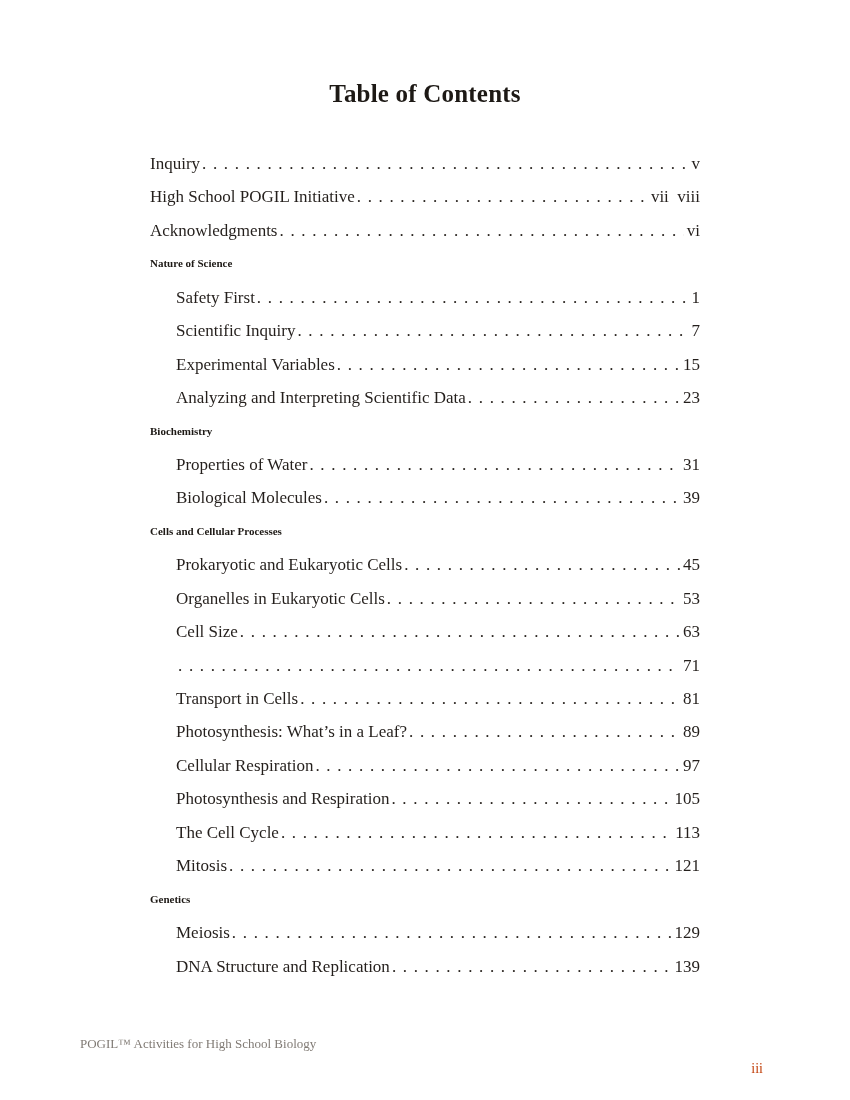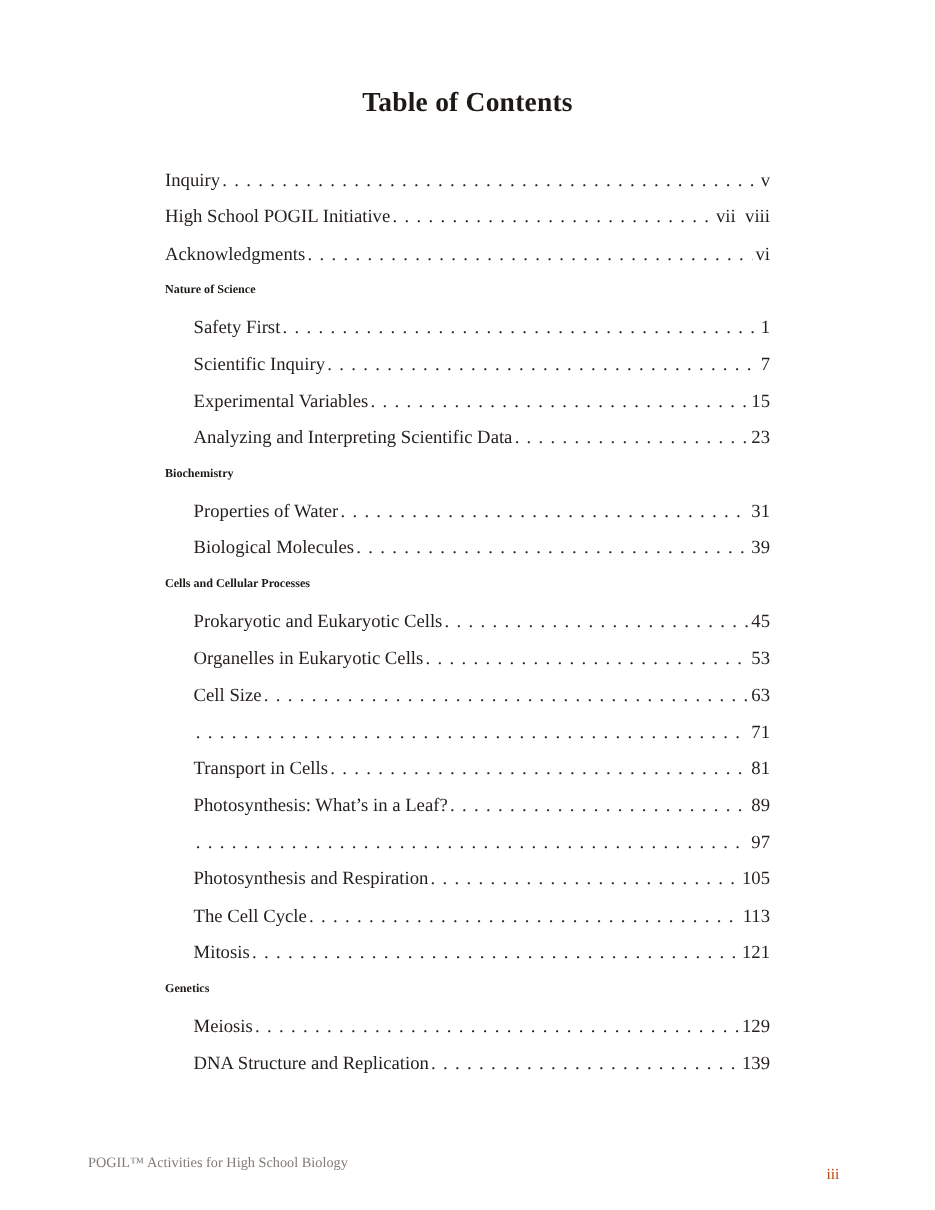--- a/index.html
+++ b/index.html
@@ -66,21 +66,21 @@
     flex: 0 0 auto;
     text-align: right;
   }
   .footer {
     position: absolute;
     top: 1036px;
     left: 80px;
     right: 87px;
     display: flex;
     justify-content: space-between;
-    align-items: center;
+    align-items: flex-start;
     font-size: 13px;
     color: #817b75;
   }
   .footer .folio {
     color: #c2410c;
     font-size: 14px;
     margin-top: 25px;
   }
 </style>
 </head>
@@ -161,20 +161,21 @@
         <span class="label">Transport in Cells</span>
         <span class="dots"></span>
         <span class="pagenum">81</span>
       </div>
       <div class="row entry indent">
         <span class="label">Photosynthesis: What’s in a Leaf?</span>
         <span class="dots"></span>
         <span class="pagenum">89</span>
       </div>
       <div class="row entry indent">
+        <span class="label">Cellular Respiration</span>
         <span class="dots"></span>
         <span class="pagenum">97</span>
       </div>
       <div class="row entry indent">
         <span class="label">Photosynthesis and Respiration</span>
         <span class="dots"></span>
         <span class="pagenum">105</span>
       </div>
       <div class="row entry indent">
         <span class="label">The Cell Cycle</span>

